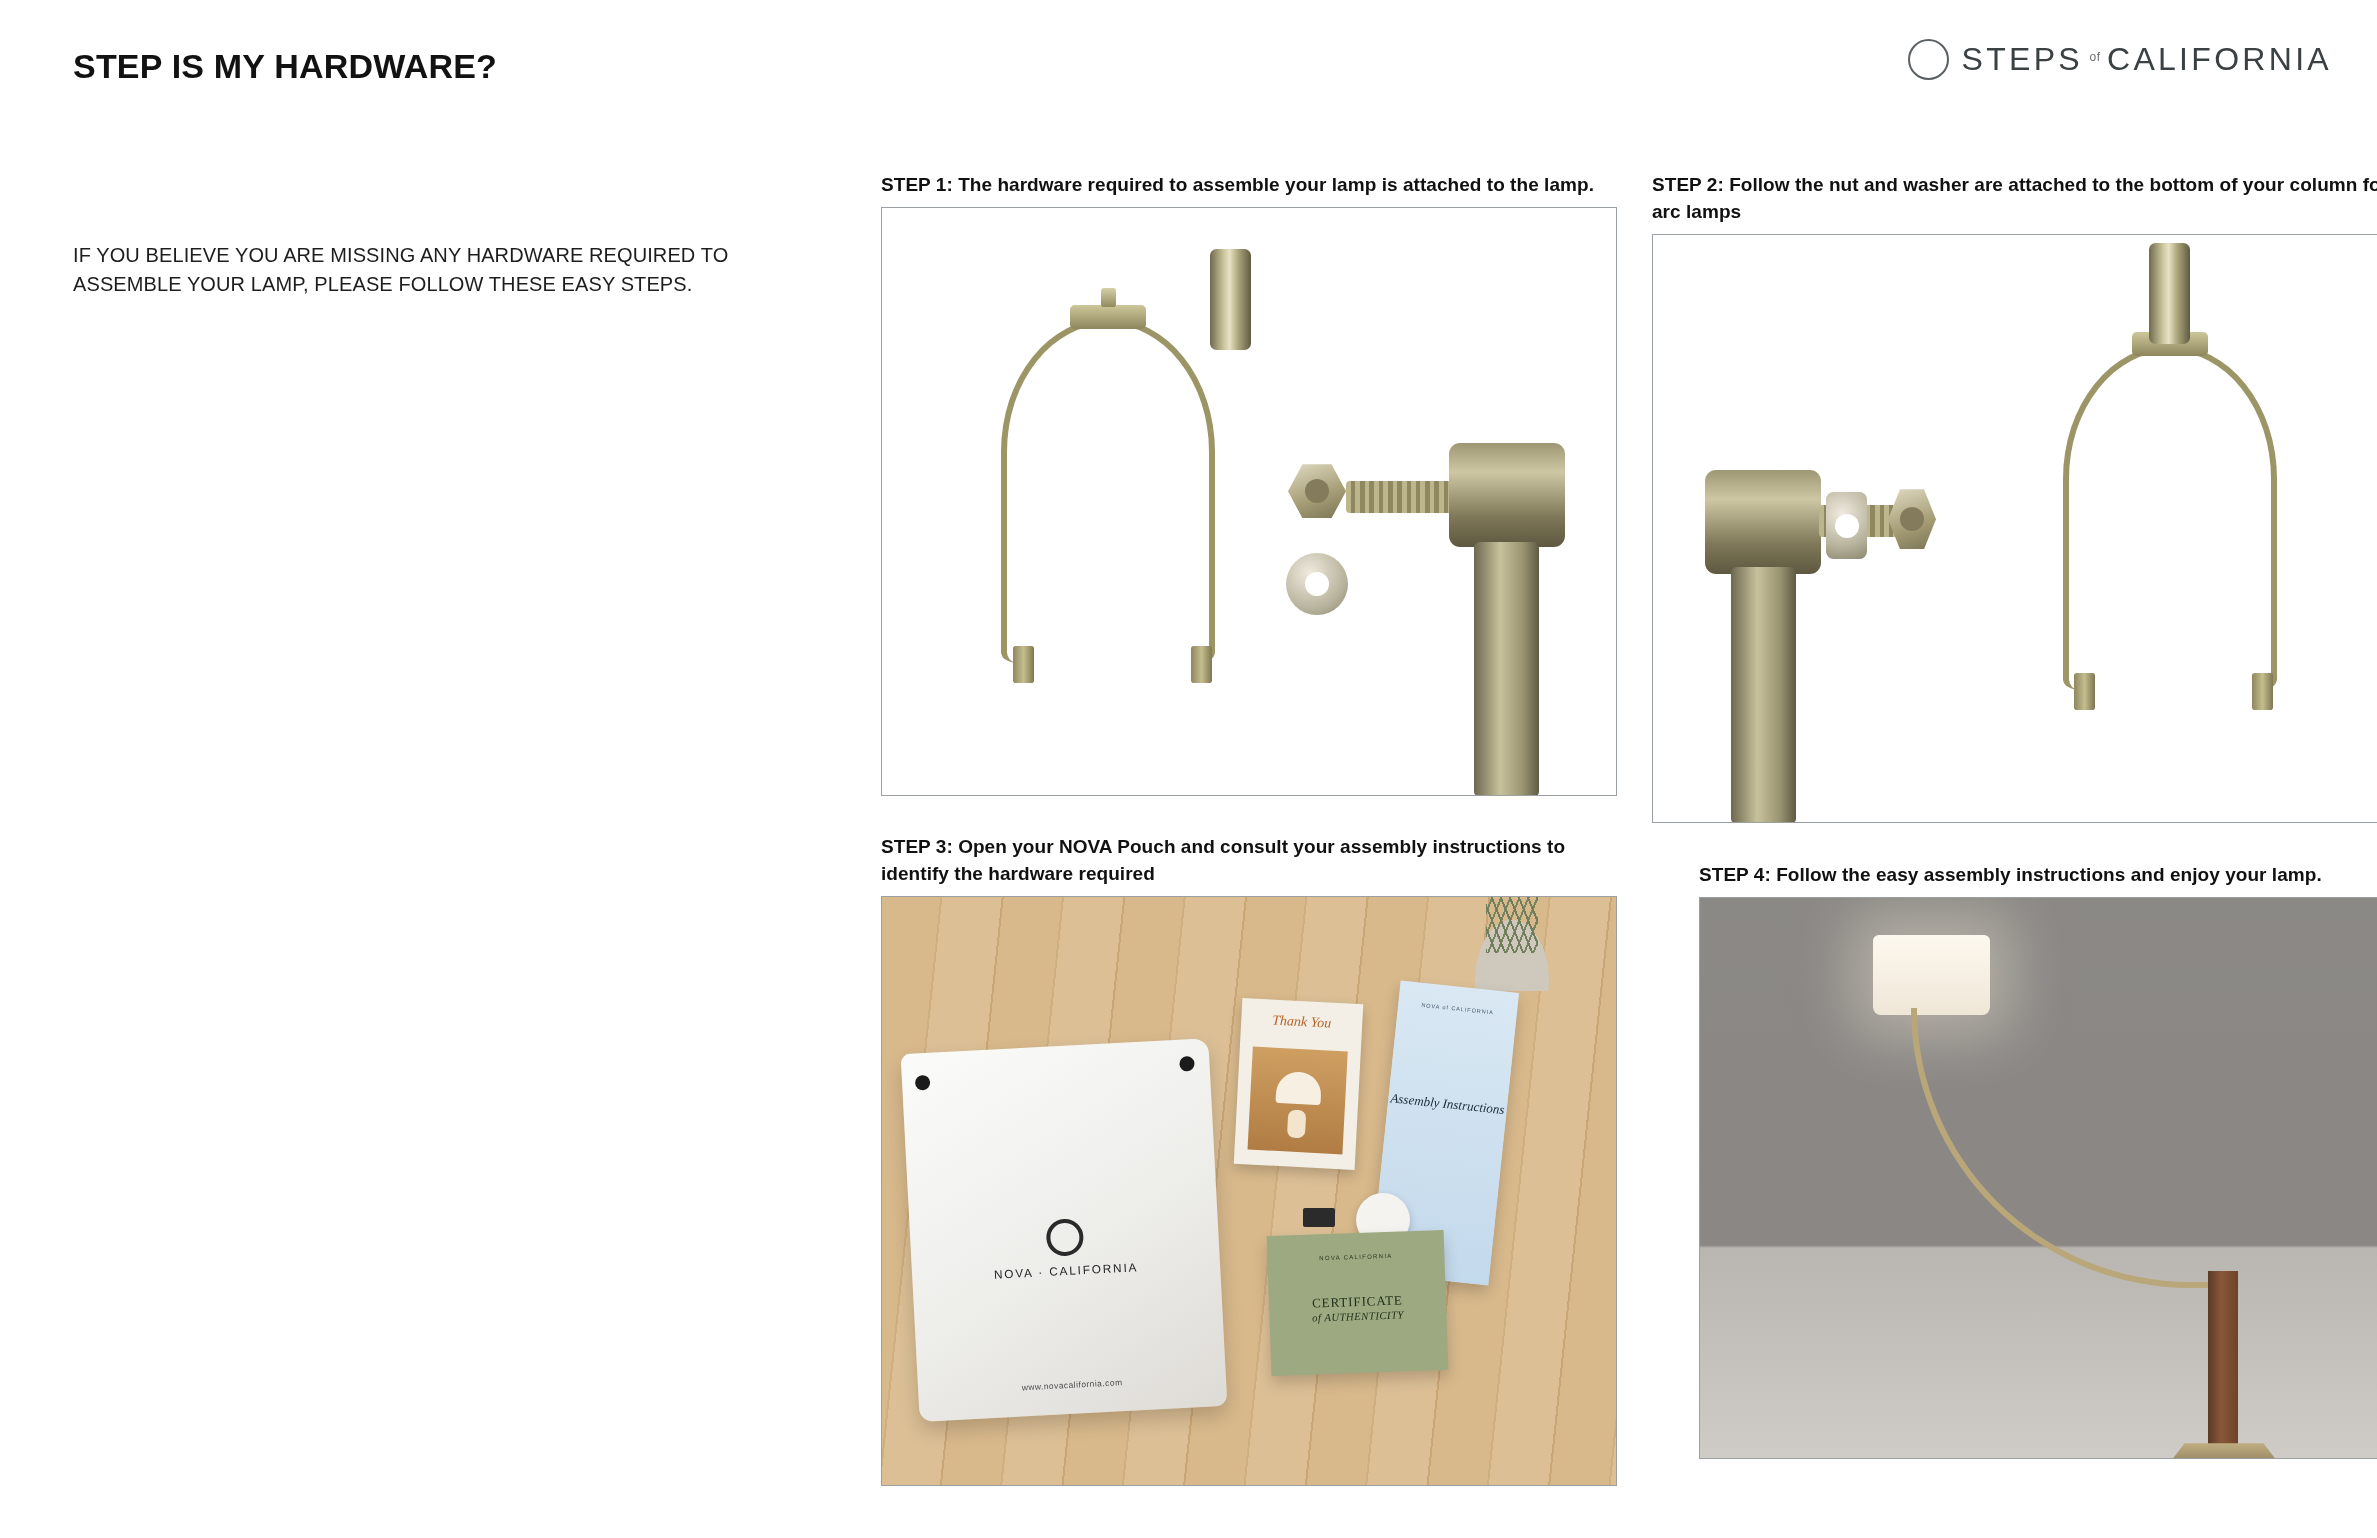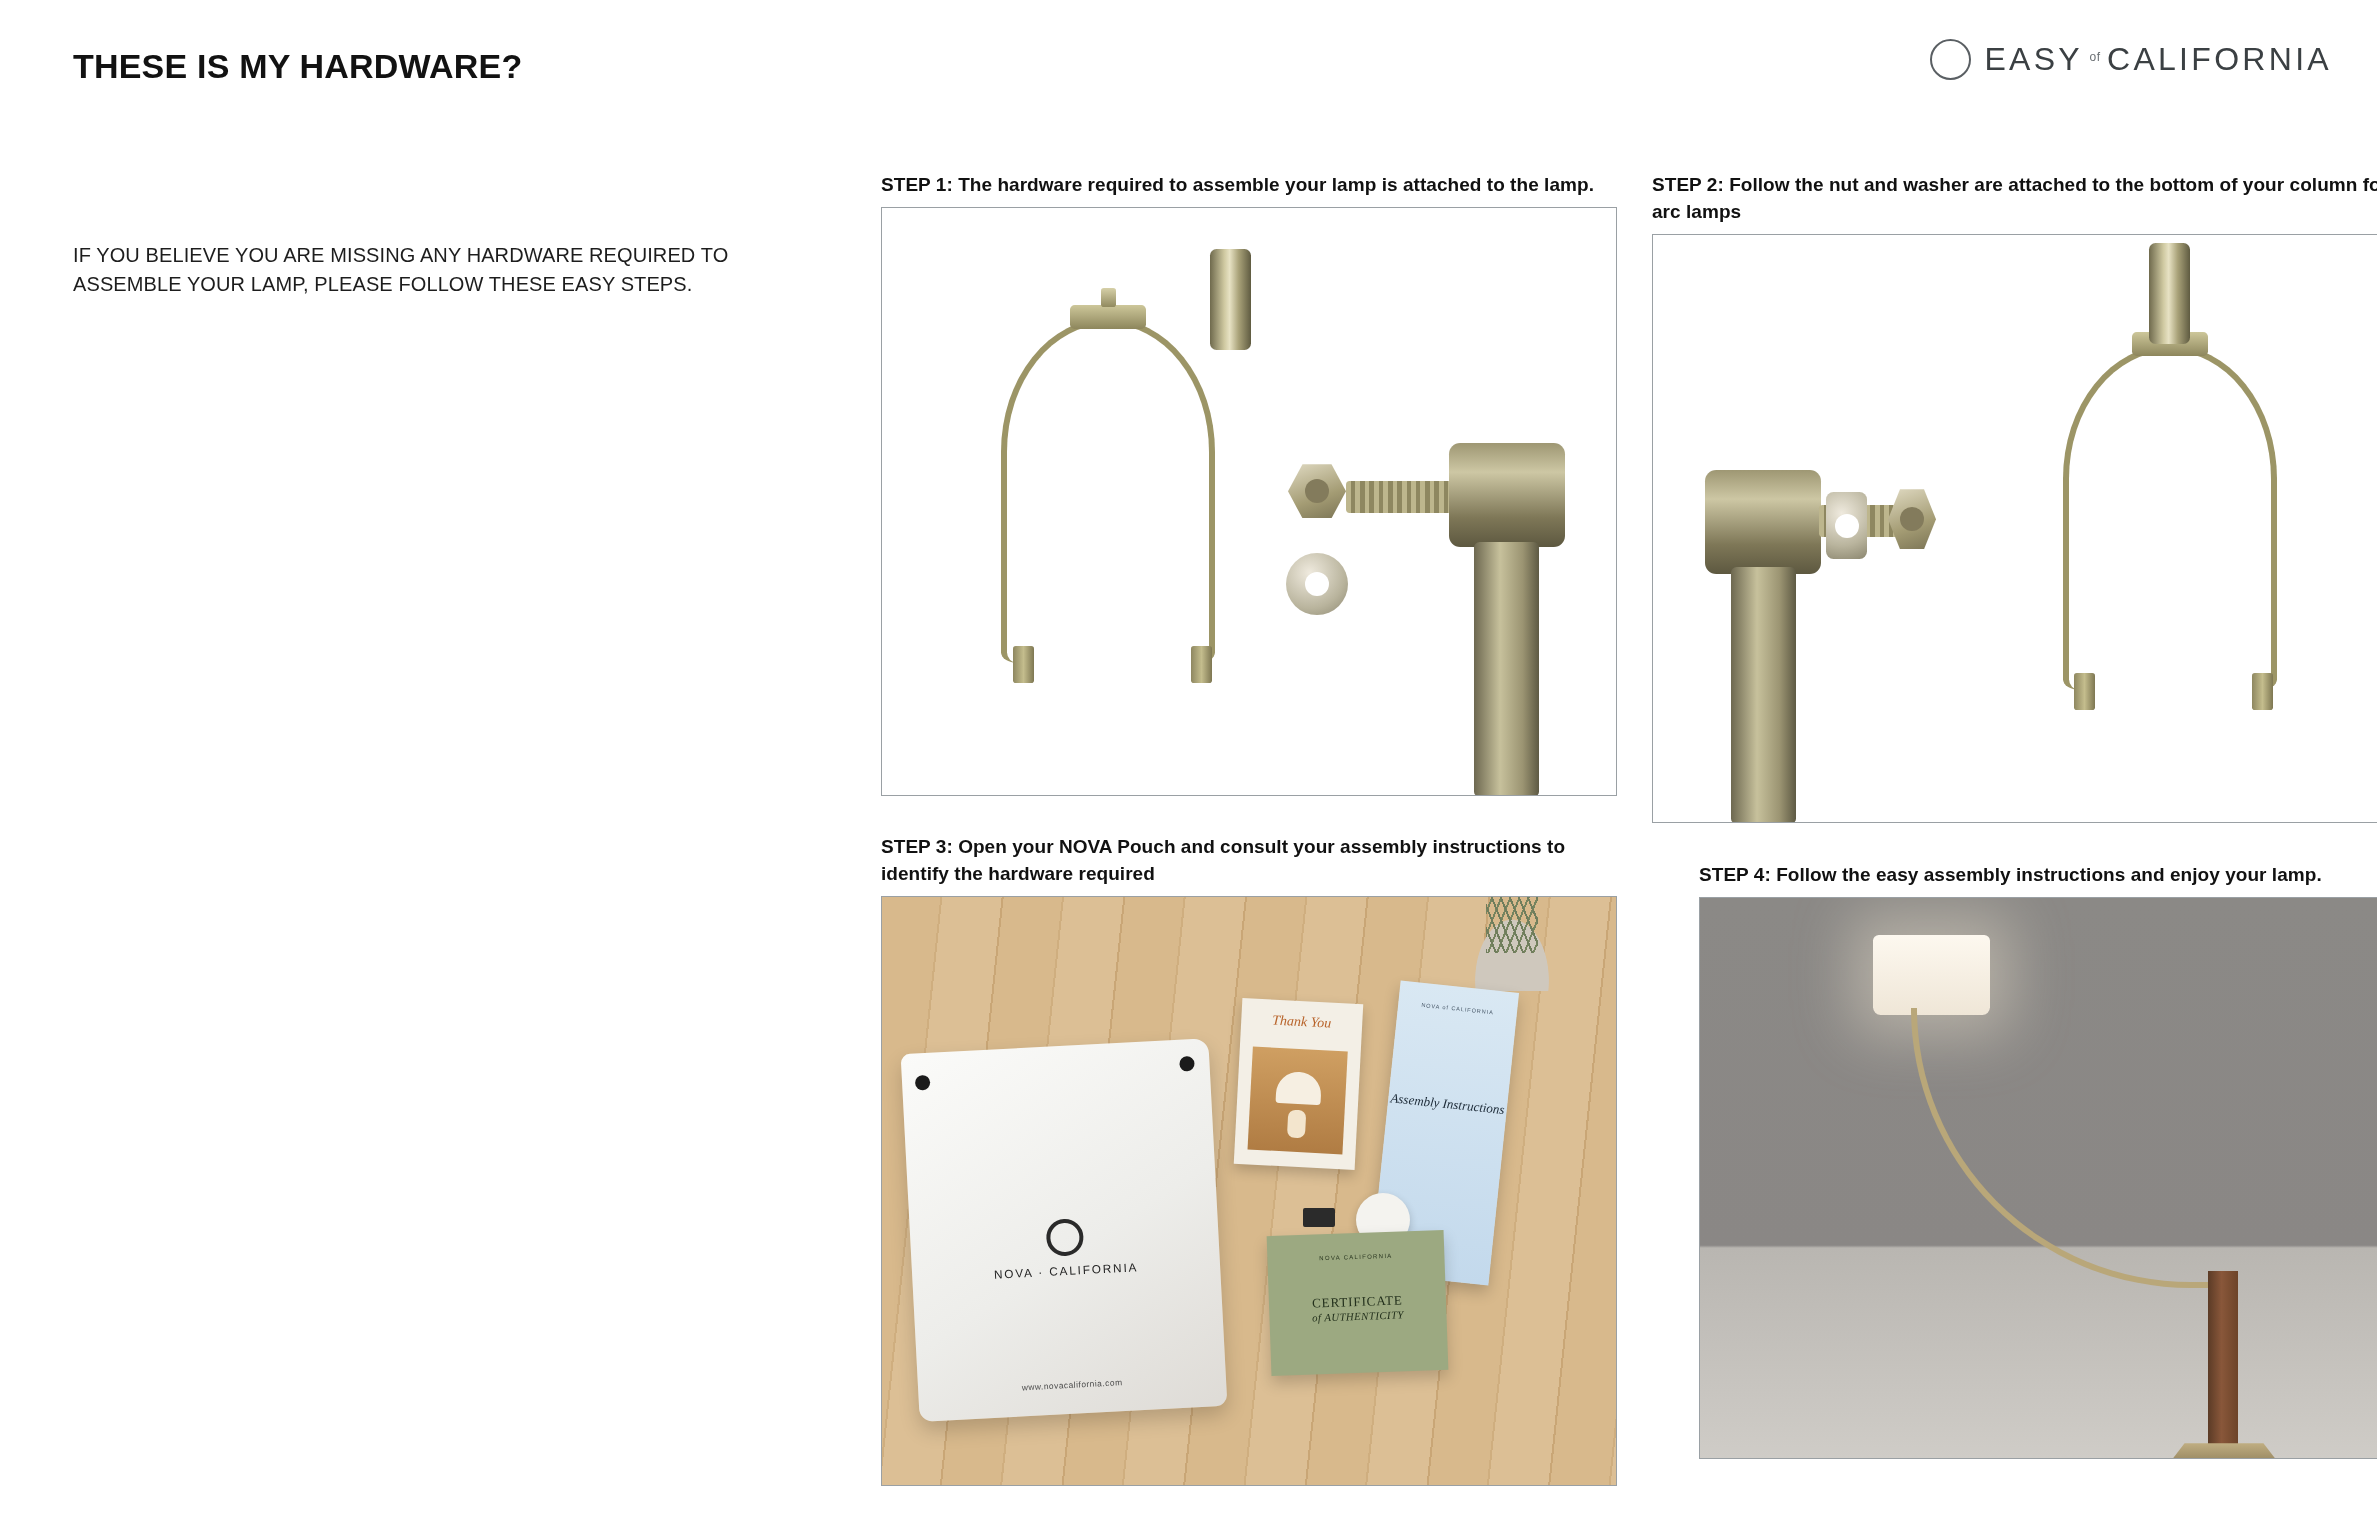--- a/index.html
+++ b/index.html
@@ -411,26 +411,26 @@
     position: absolute;
     left: 466px; top: 545px;
     width: 116px; height: 24px;
     background: linear-gradient(180deg,#c0ae82,#8d7d58);
     clip-path: polygon(16% 0, 84% 0, 100% 100%, 0 100%);
   }
 </style>
 </head>
 <body>
 
-<div class="page-title">THESE IS MY HARDWARE?</div>
+<div class="page-title">STEP IS MY HARDWARE?</div>
 
 <div class="brand">
   <div class="brand-mark"></div>
   <div class="brand-text">
-    <span>EASY</span>
+    <span>STEPS</span>
     <span class="brand-of">
       <span>of</span>
     </span>
     <span>CALIFORNIA</span>
   </div>
 </div>
 
 <div class="intro">IF YOU BELIEVE YOU ARE MISSING ANY HARDWARE REQUIRED TO ASSEMBLE YOUR LAMP, PLEASE FOLLOW THESE EASY STEPS.</div>
 
 <div class="step" id="step1">

